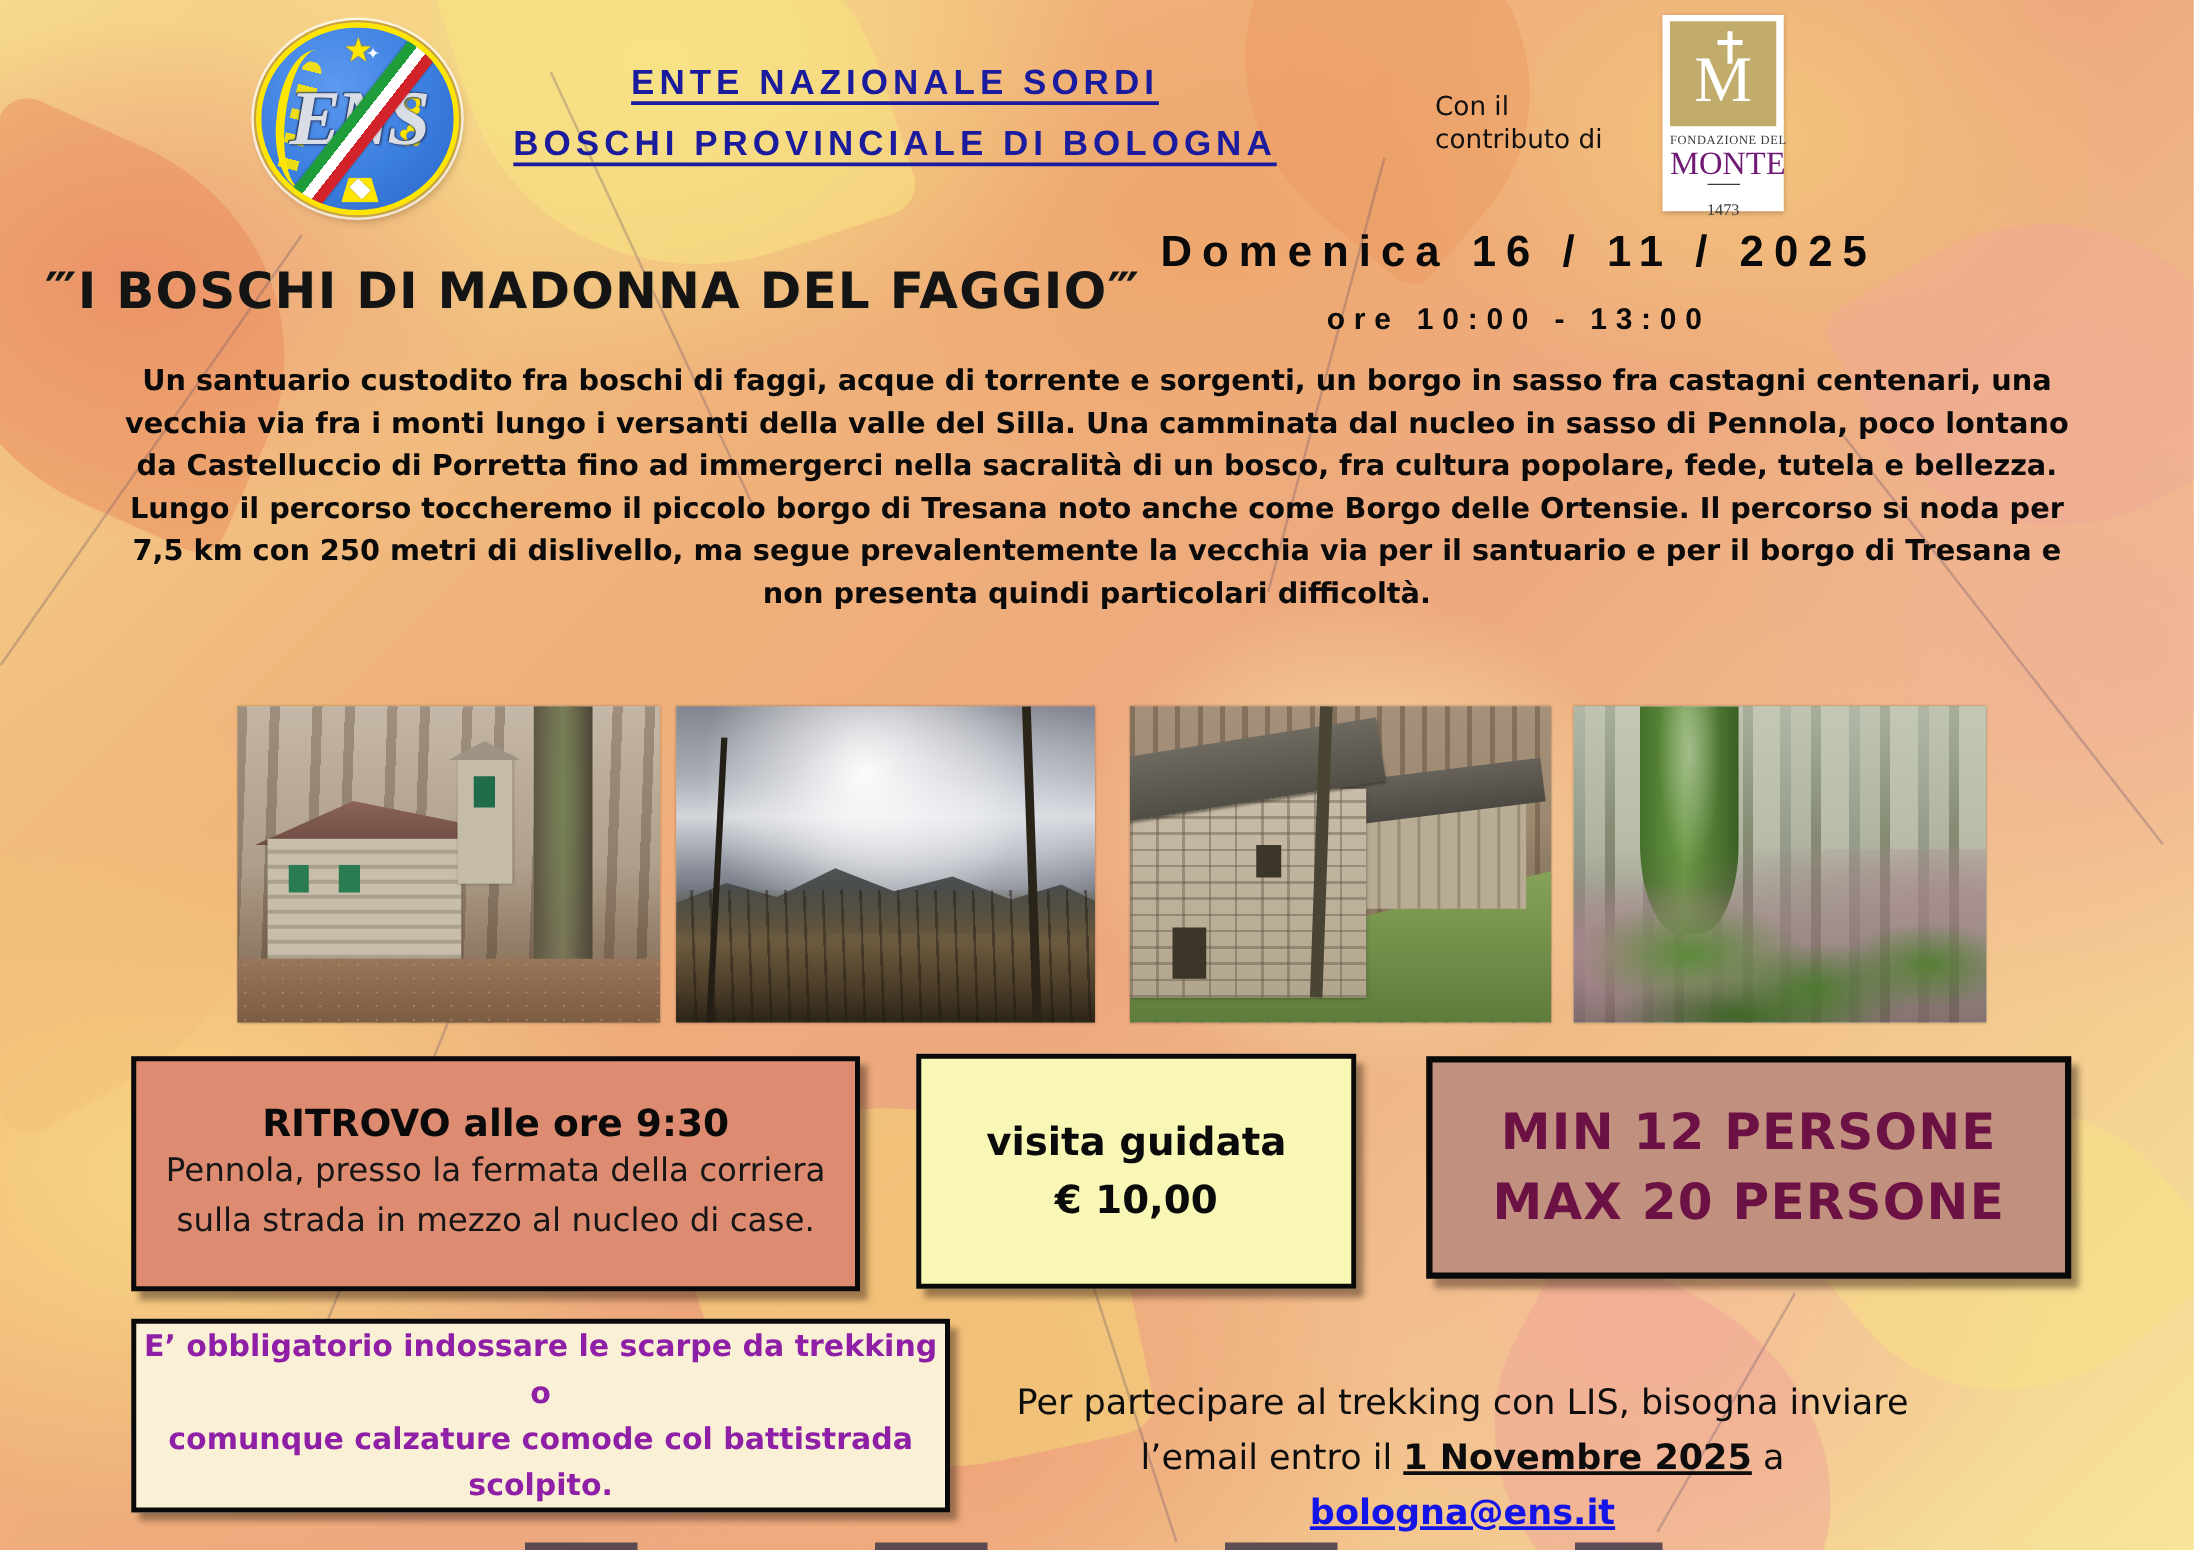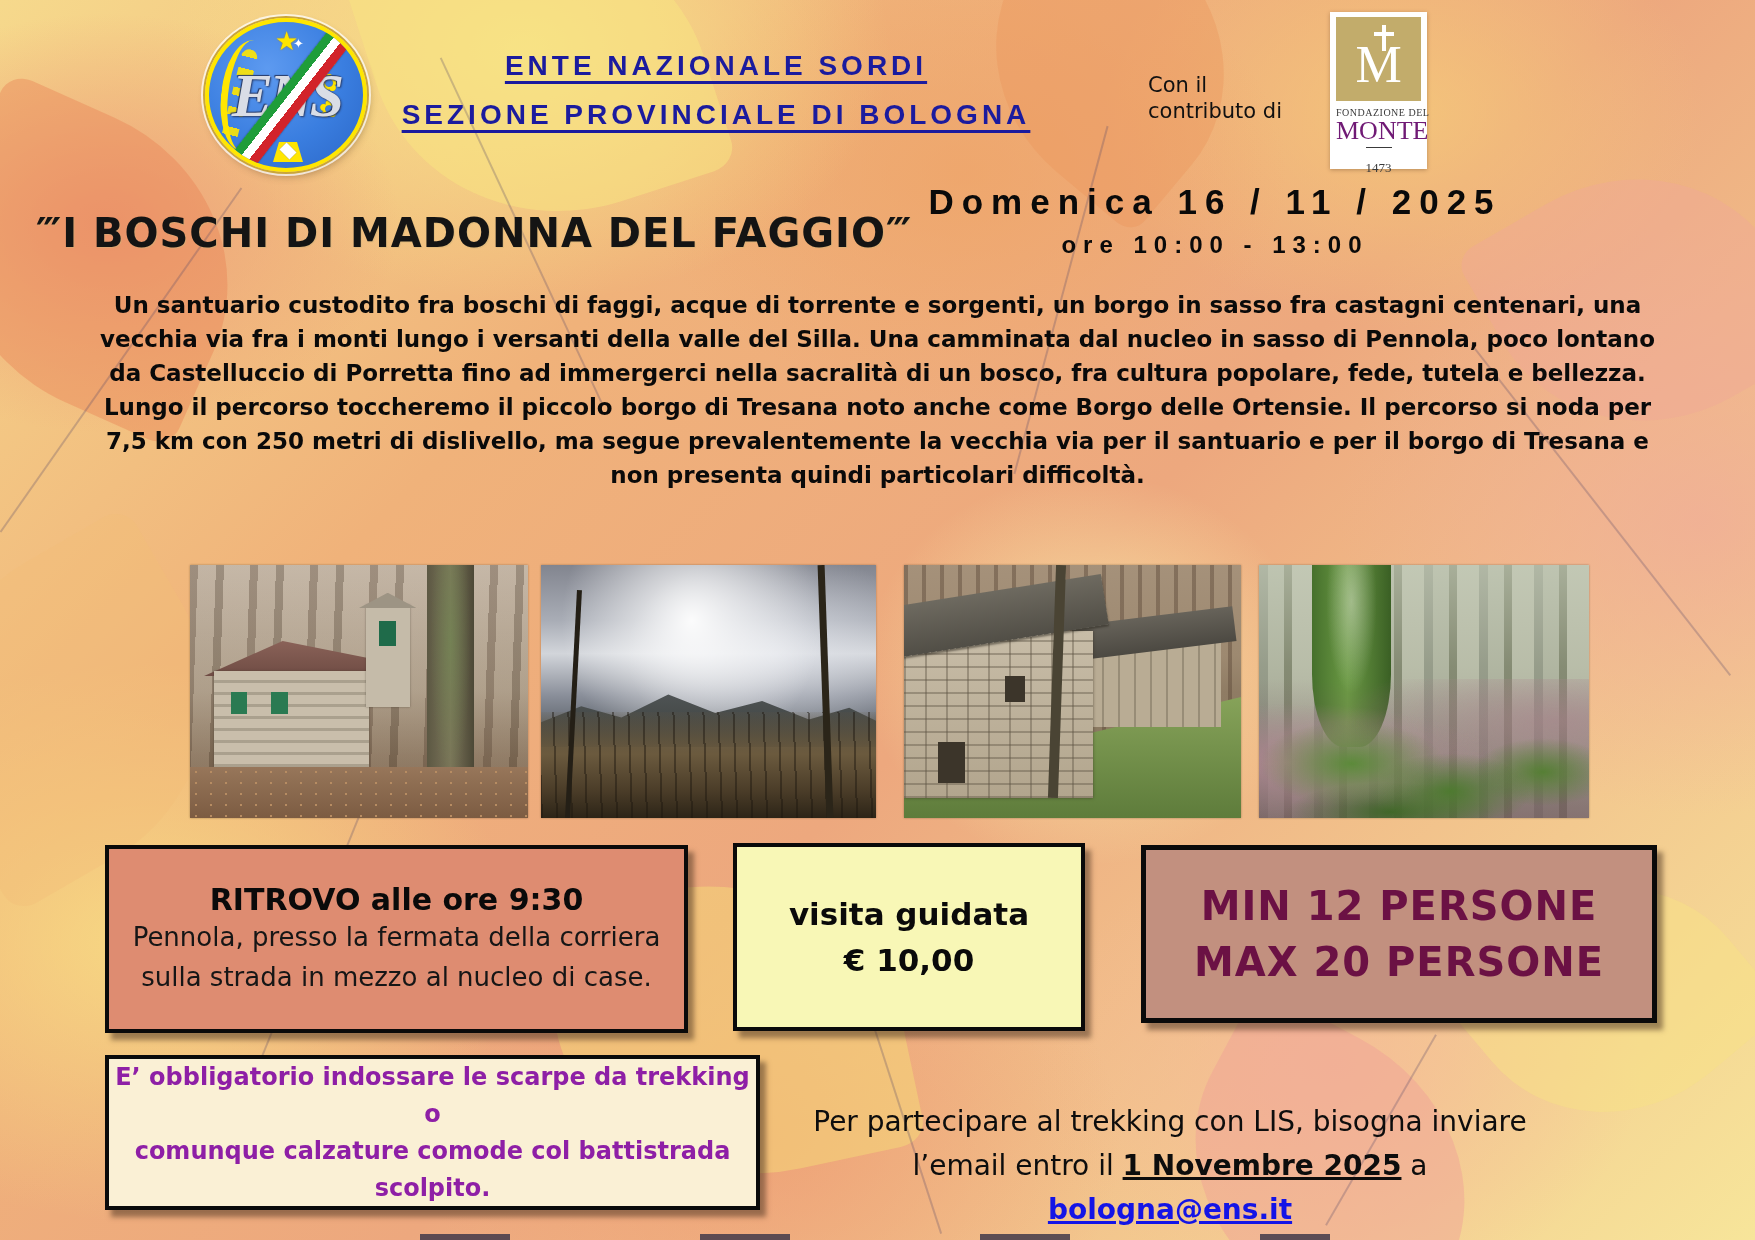--- a/index.html
+++ b/index.html
@@ -70,21 +70,21 @@
   .fdm-year { font-family:"Liberation Serif", serif; font-size:13px; color:#3a3a3a; margin-top:3px;
     display:inline-block; border-top:1.5px solid #3a3a3a; padding-top:12px; }
 
   
   .event-title { position:absolute; left:36px; top:210px; width:880px; font-size:40px; font-weight:900;
     color:#141414; letter-spacing:1px; white-space:nowrap; text-shadow:1px 1px 0 rgba(210,180,120,.5); }
   .date-block { position:absolute; left:895px; top:182px; width:640px; text-align:center; color:#0a0a0a; }
   .date-line { font-family:"Liberation Sans", sans-serif; font-weight:bold; font-size:35px;
     letter-spacing:8px; white-space:nowrap; }
   .time-line { font-family:"Liberation Sans", sans-serif; font-weight:bold; font-size:24px;
-    letter-spacing:7px; margin-top:9px; white-space:nowrap; }
+    letter-spacing:7px; margin-top:20px; white-space:nowrap; }
 
   
   .description { position:absolute; left:95px; top:288px; width:1565px; text-align:center;
     font-size:23px; font-weight:bold; line-height:34px; color:#0a0a0a; }
 
   
   .photo { position:absolute; top:565px; height:253px; overflow:hidden; box-shadow:0 0 2px rgba(60,40,20,.4); }
   .ph1 { left:190px; width:338px;
     background:
       repeating-linear-gradient(92deg, rgba(110,92,76,.45) 0 8px, rgba(185,170,152,.22) 8px 26px, rgba(95,80,64,.4) 26px 34px, rgba(196,182,164,.18) 34px 60px),
@@ -210,21 +210,21 @@
   <div class="ens-star">★</div>
   <div class="ens-sparkle">✦</div>
   <div class="ens-letters">ENS</div>
   <div class="ens-band"></div>
   <div class="ens-ribbon"></div>
   <div class="ens-bow"></div>
 </div>
 
 <div class="org-block">
   <div class="org-line">ENTE NAZIONALE SORDI</div>
-  <div class="org-line">SEZIONE PROVINCIALE DI BOLOGNA</div>
+  <div class="org-line">BOSCHI PROVINCIALE DI BOLOGNA</div>
 </div>
 
 <div class="contrib">Con il contributo di</div>
 
 <div class="fdm">
   <div class="fdm-gold">
     <div class="fdm-m">M</div>
     <div class="fdm-cross-v"></div>
     <div class="fdm-cross-h"></div>
   </div>

